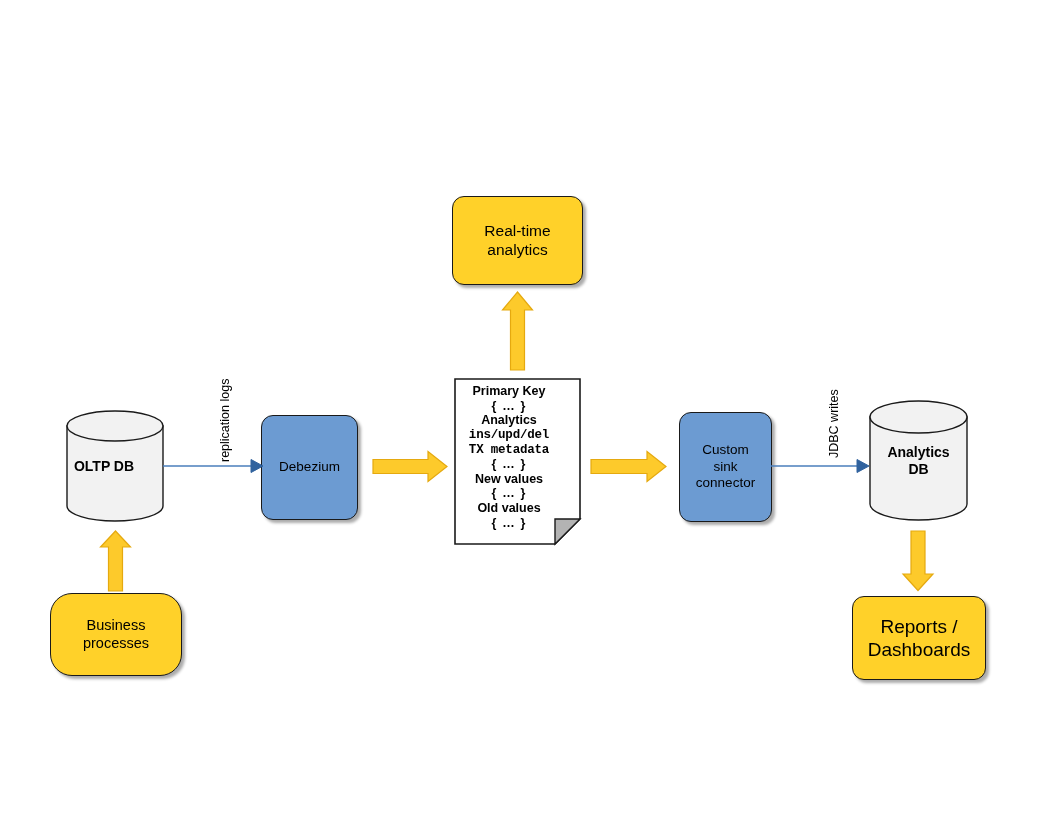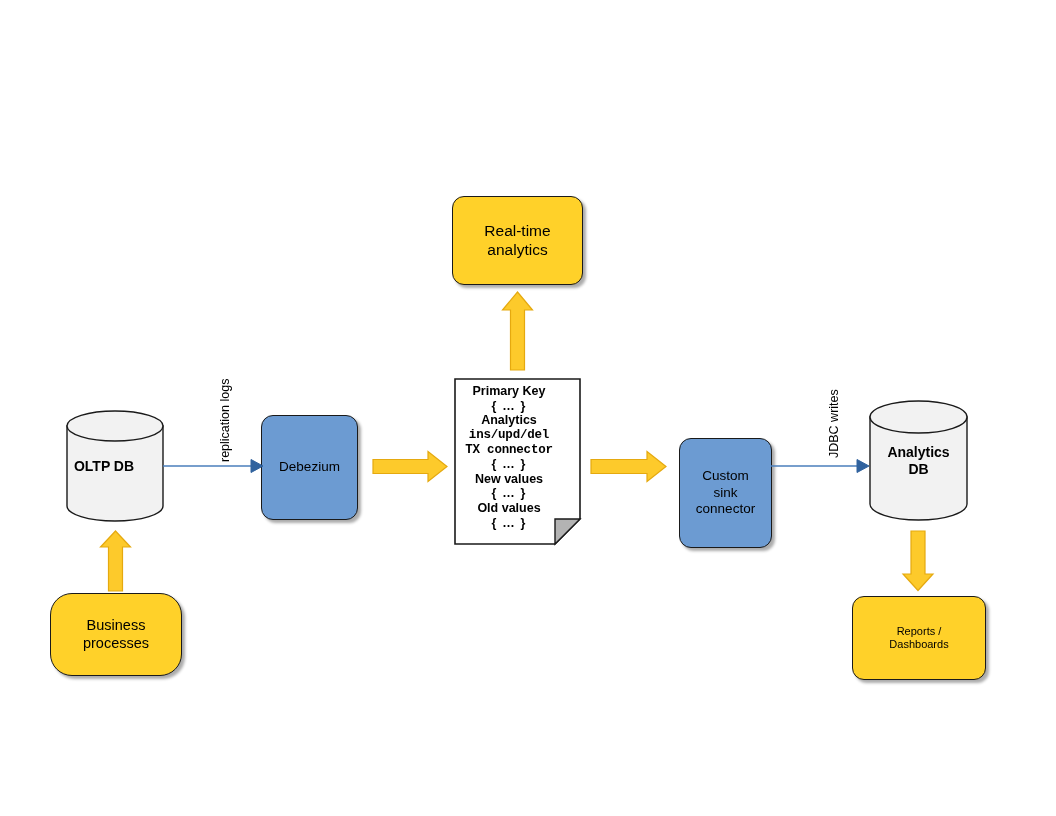--- a/index.html
+++ b/index.html
@@ -126,49 +126,49 @@
   <div class="docshape" style="left:454px; top:378px; width:110px; height:167px;">
     <svg width="127" height="167" viewBox="0 0 127 167">
       <path d="M1,1 L126,1 L126,141 L101,166 L1,166 Z" fill="#ffffff" stroke="#1a1a1a" stroke-width="1.6" stroke-linejoin="miter"></path>
       <path d="M126,141 L101,141 L101,166 Z" fill="#b3b3b3" stroke="#1a1a1a" stroke-width="1.4" stroke-linejoin="miter"></path>
     </svg>
     <div class="doc-text">
       <span class="doc-line">Primary Key</span>
       <span class="doc-line braces">{ … }</span>
       <span class="doc-line">Analytics</span>
       <span class="doc-line mono">ins/upd/del</span>
-      <span class="doc-line mono">TX connector</span>
+      <span class="doc-line mono">TX metadata</span>
       <span class="doc-line braces">{ … }</span>
       <span class="doc-line">New values</span>
       <span class="doc-line braces">{ … }</span>
       <span class="doc-line">Old values</span>
       <span class="doc-line braces">{ … }</span>
     </div>
   </div>
 
-  <div class="node rbox blue" style="left:679px; top:412px; width:93px; height:110px; font-size:13.5px;margin-top:26px;">
+  <div class="node rbox blue" style="left:679px; top:412px; width:93px; height:110px; font-size:13.5px;">
     <div>
       <span>Custom</span><br>
       <span>sink</span><br>
       <span>connector</span>
     </div>
   </div>
 
   <div class="cyl" style="left:869px; top:400px; width:99px; height:122px;">
     <svg width="99" height="122" viewBox="0 0 99 122">
       <path d="M1,17 L1,104 A48.5,16 0 0 0 98,104 L98,17 Z" fill="#f2f2f2" stroke="#1a1a1a" stroke-width="1.4"></path>
       <ellipse cx="49.5" cy="17" rx="48.5" ry="16" fill="#f2f2f2" stroke="#1a1a1a" stroke-width="1.4"></ellipse>
     </svg>
     <div class="cyl-label" style="font-size:14px;">
       <span>Analytics</span><br>
       <span>DB</span>
     </div>
   </div>
 
-  <div class="node rbox gold" style="left:852px; top:596px; width:134px; height:84px; font-size:11px;">
+  <div class="node rbox gold" style="left:852px; top:596px; width:134px; height:84px; font-size:19px;">
     <div>
       <span>Reports /</span><br>
       <span>Dashboards</span>
     </div>
   </div>
 
   <div class="barrow" style="left:99px; top:530px; width:33px; height:62px;">
     <svg width="33" height="62" viewBox="0 0 33 62">
       <path d="M16.5,1 L31.5,17 L23.5,17 L23.5,61 L9.5,61 L9.5,17 L1.5,17 Z" fill="#fdca2b" stroke="#e5a90f" stroke-width="1.2" stroke-linejoin="miter"></path>
     </svg>

